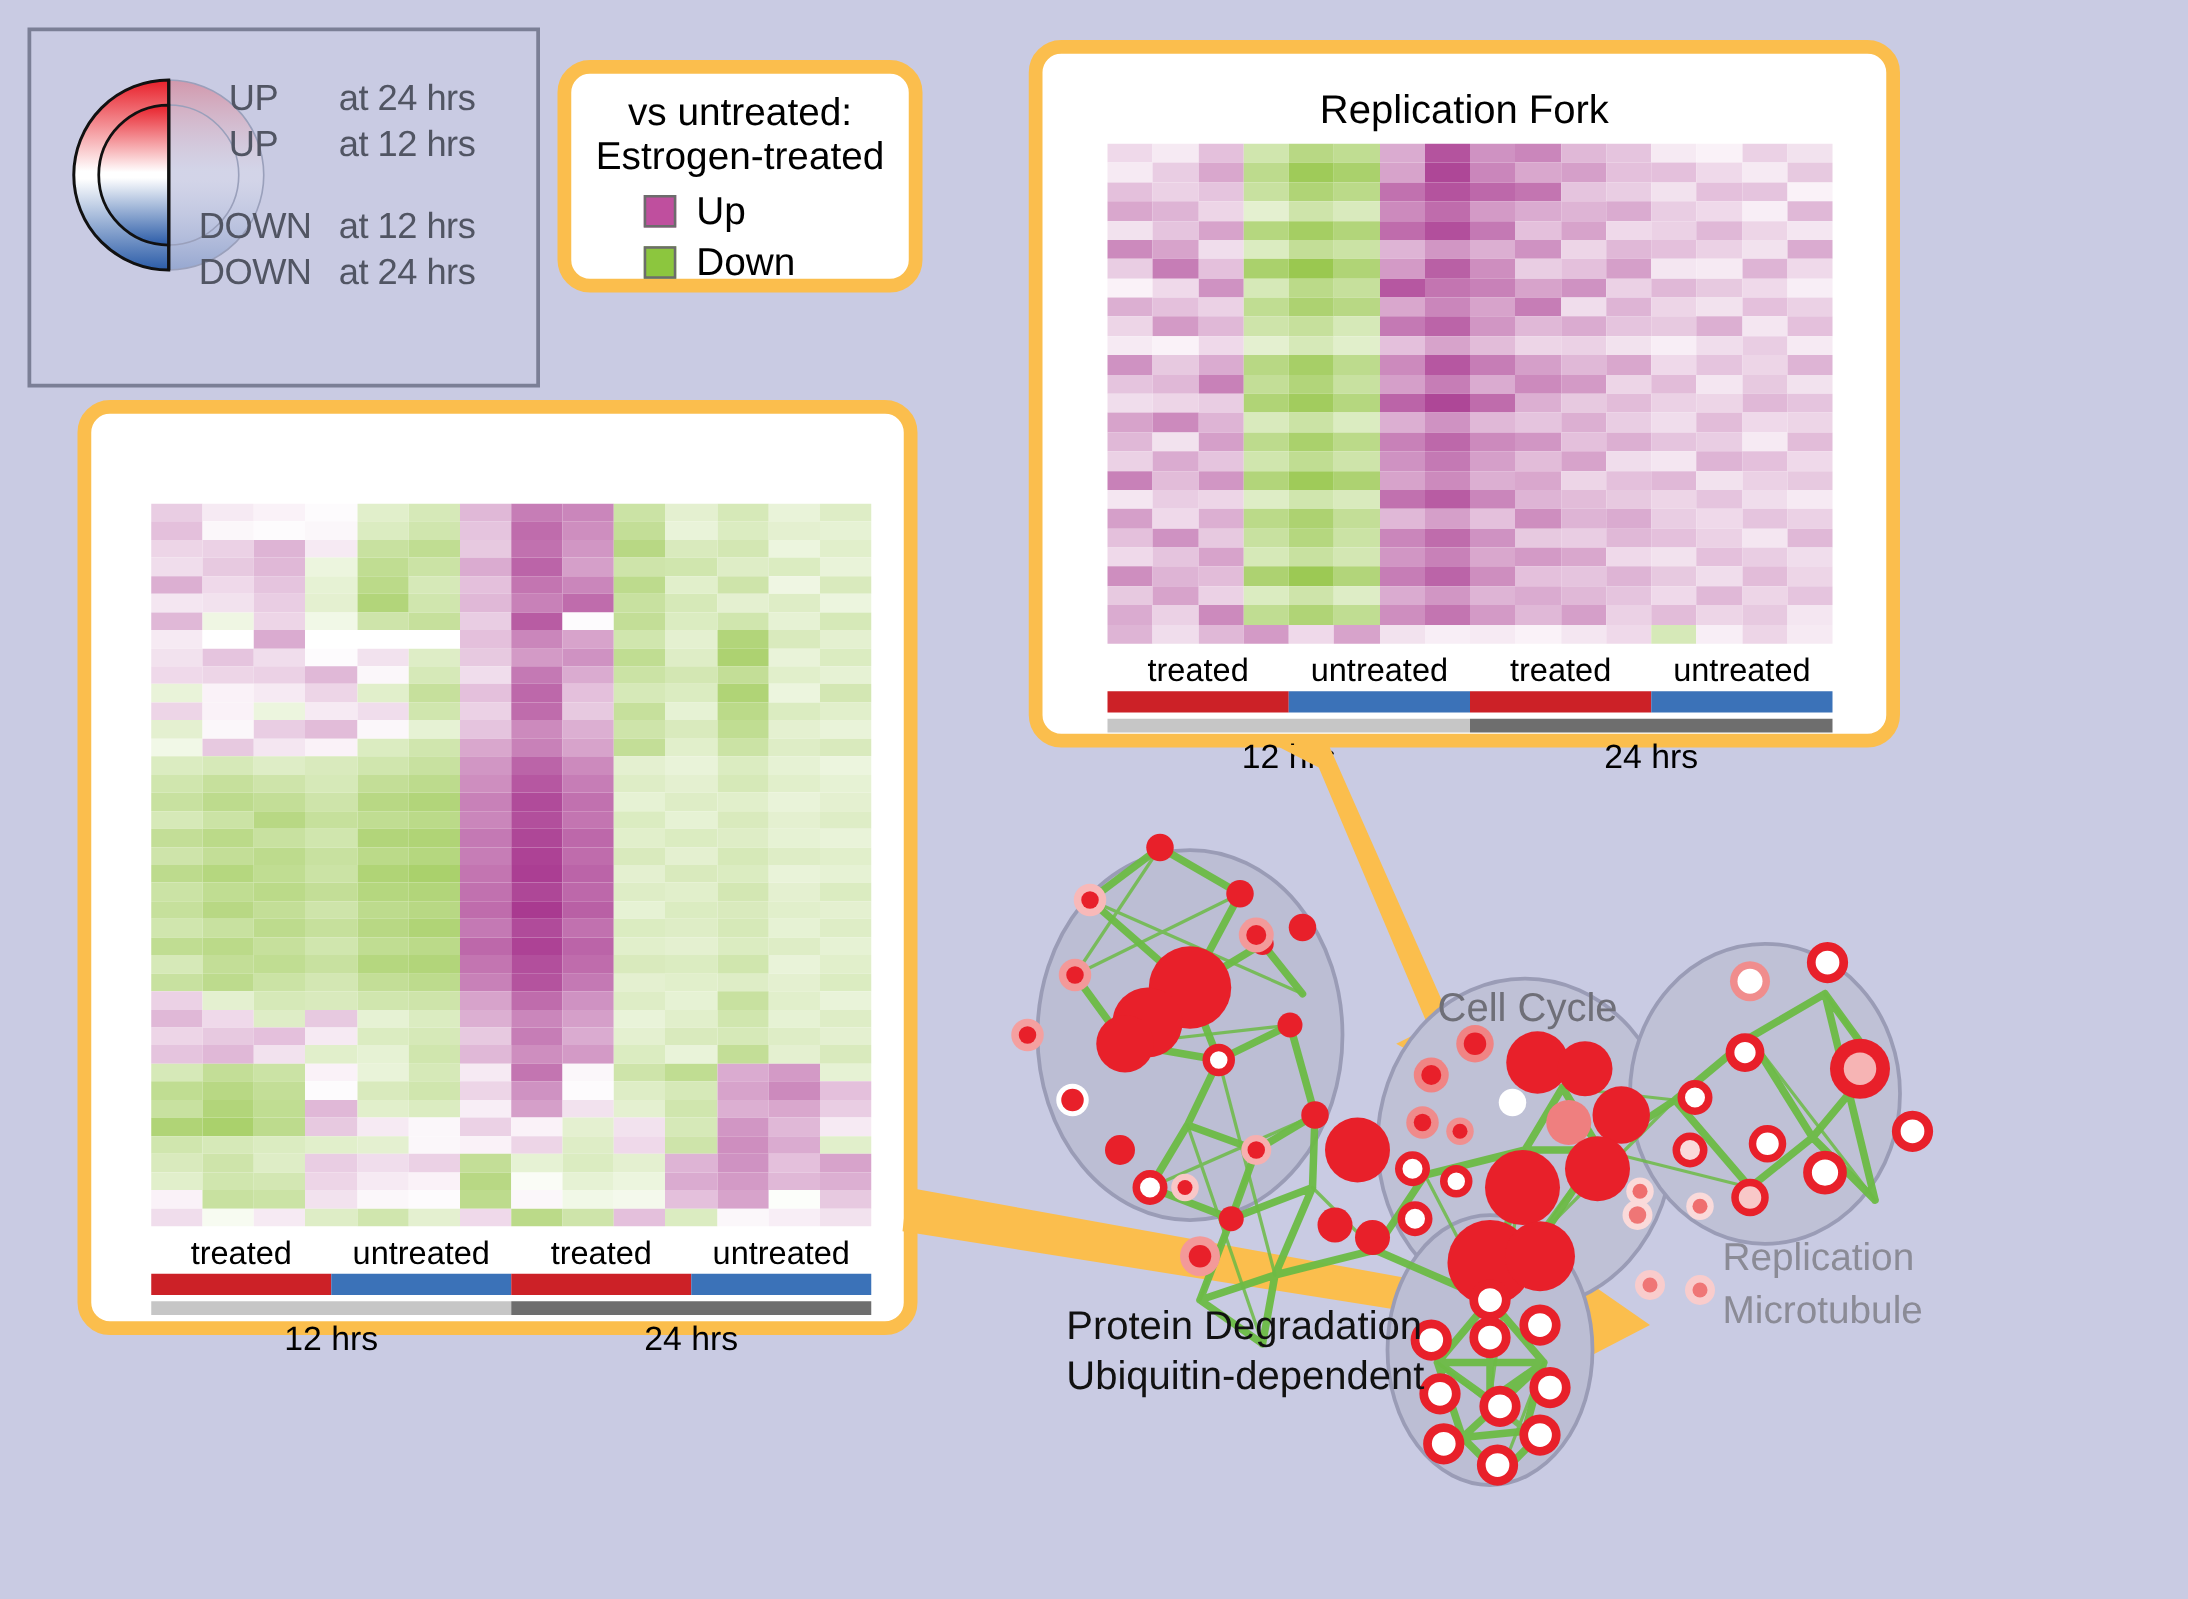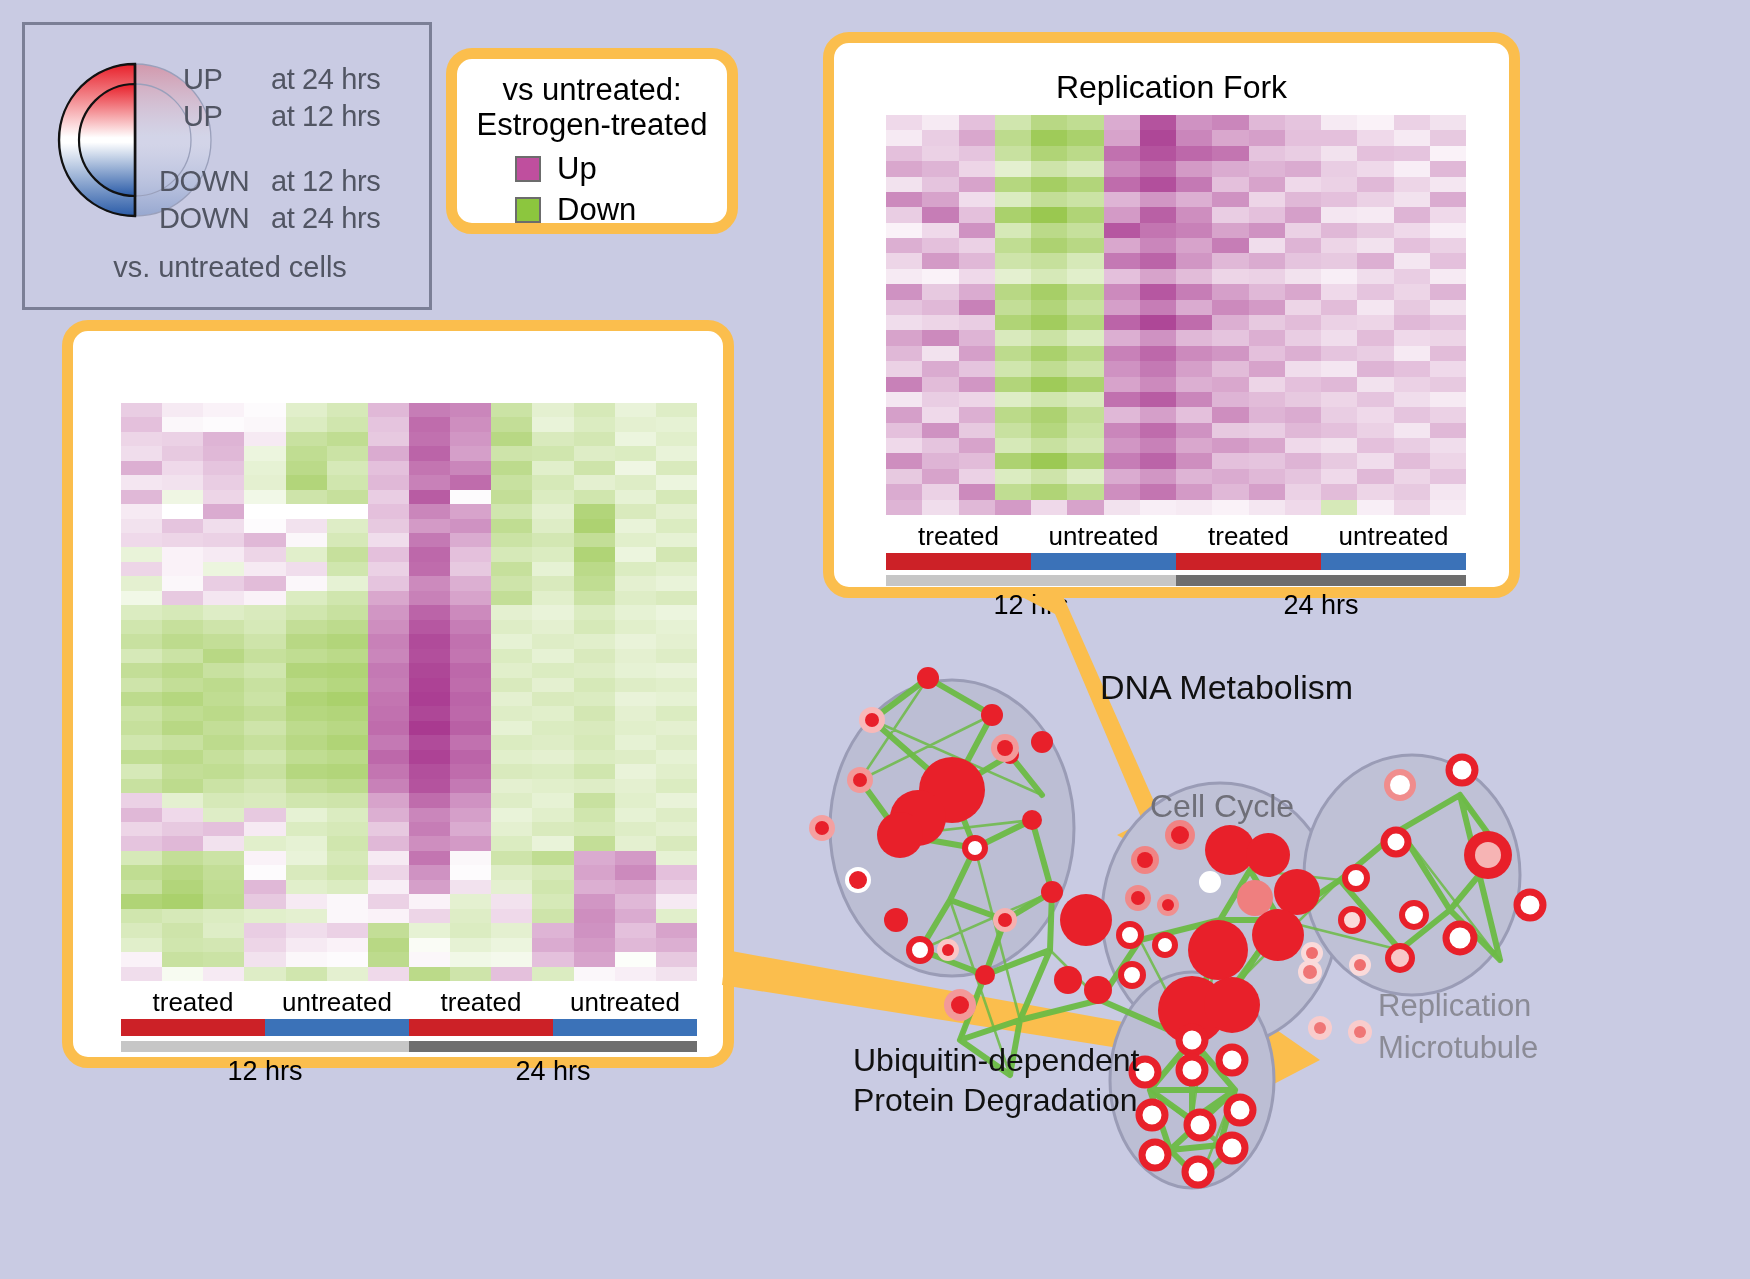--- a/index.html
+++ b/index.html
@@ -110,21 +110,20 @@
     <span class="klabel" style="left:158px;top:38px;">UP</span>
     <span class="klabel" style="left:246px;top:38px;">at 24 hrs</span>
     <span class="klabel" style="left:158px;top:75px;">UP</span>
     <span class="klabel" style="left:246px;top:75px;">at 12 hrs</span>
     <span class="klabel" style="left:134px;top:140px;">DOWN</span>
     <span class="klabel" style="left:246px;top:140px;">at 12 hrs</span>
     <span class="klabel" style="left:134px;top:177px;">DOWN</span>
     <span class="klabel" style="left:246px;top:177px;">at 24 hrs</span>
 
     <div class="ksub">
-      <div>vs. untreated cells</div>
     </div>
   </div>
 
   <div id="legendpanel" class="panel">
     <div class="ltitle">
       <div>vs untreated:</div>
       <div>Estrogen-treated</div>
     </div>
     <div class="lrow" style="left:58px;top:92px;">
       <span class="lsw" style="background:#bf4f9e"></span>
@@ -1296,24 +1295,23 @@
         <circle cx="432" cy="440" r="13" fill="#ffffff" stroke="#e8202a" stroke-width="7"></circle>
         <circle cx="440" cy="490" r="13" fill="#ffffff" stroke="#e8202a" stroke-width="7"></circle>
         <circle cx="400" cy="505" r="13" fill="#ffffff" stroke="#e8202a" stroke-width="7"></circle>
         <circle cx="355" cy="535" r="13" fill="#ffffff" stroke="#e8202a" stroke-width="7"></circle>
         <circle cx="398" cy="552" r="13" fill="#ffffff" stroke="#e8202a" stroke-width="7"></circle>
         <circle cx="432" cy="528" r="13" fill="#ffffff" stroke="#e8202a" stroke-width="7"></circle>
       </g>
     </svg>
 
     
-    <span class="netlabel" style="left:300px;top:48px;color:#111;font-size:34px;">DNA Metabolism</span>
     <span class="netlabel" style="left:350px;top:168px;color:#6f6f78;font-size:32px;">Cell Cycle</span>
     <span class="netlabel" style="left:578px;top:368px;color:#8b8b96;font-size:31px;">Replication</span>
     <span class="netlabel" style="left:578px;top:410px;color:#8b8b96;font-size:31px;">Microtubule</span>
   </div>
 
   <div class="netlabel" style="left:853px;top:1040px;color:#111;font-size:32px;line-height:1.25;">
+    <div>Protein Degradation</div>
     <div>Ubiquitin-dependent</div>
-    <div>Protein Degradation</div>
   </div>
 
 </div>
 
 </body></html>

